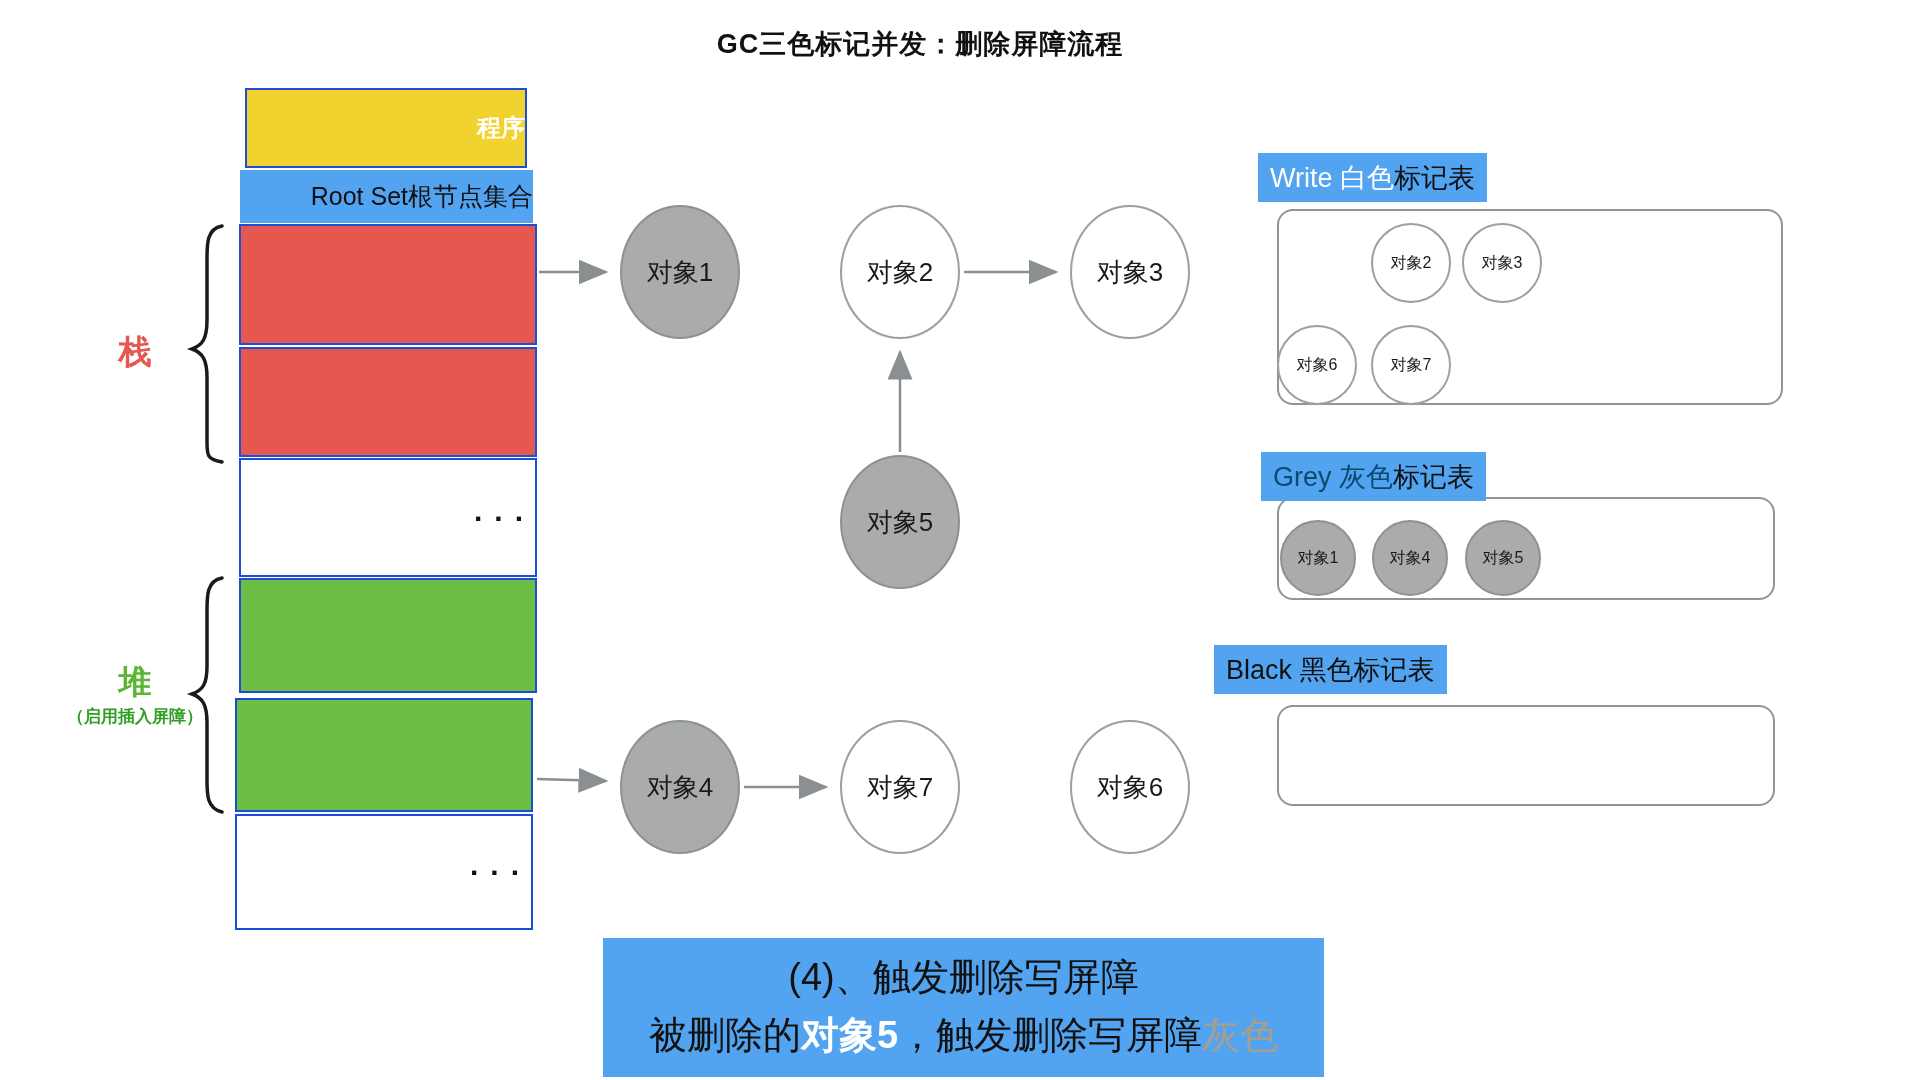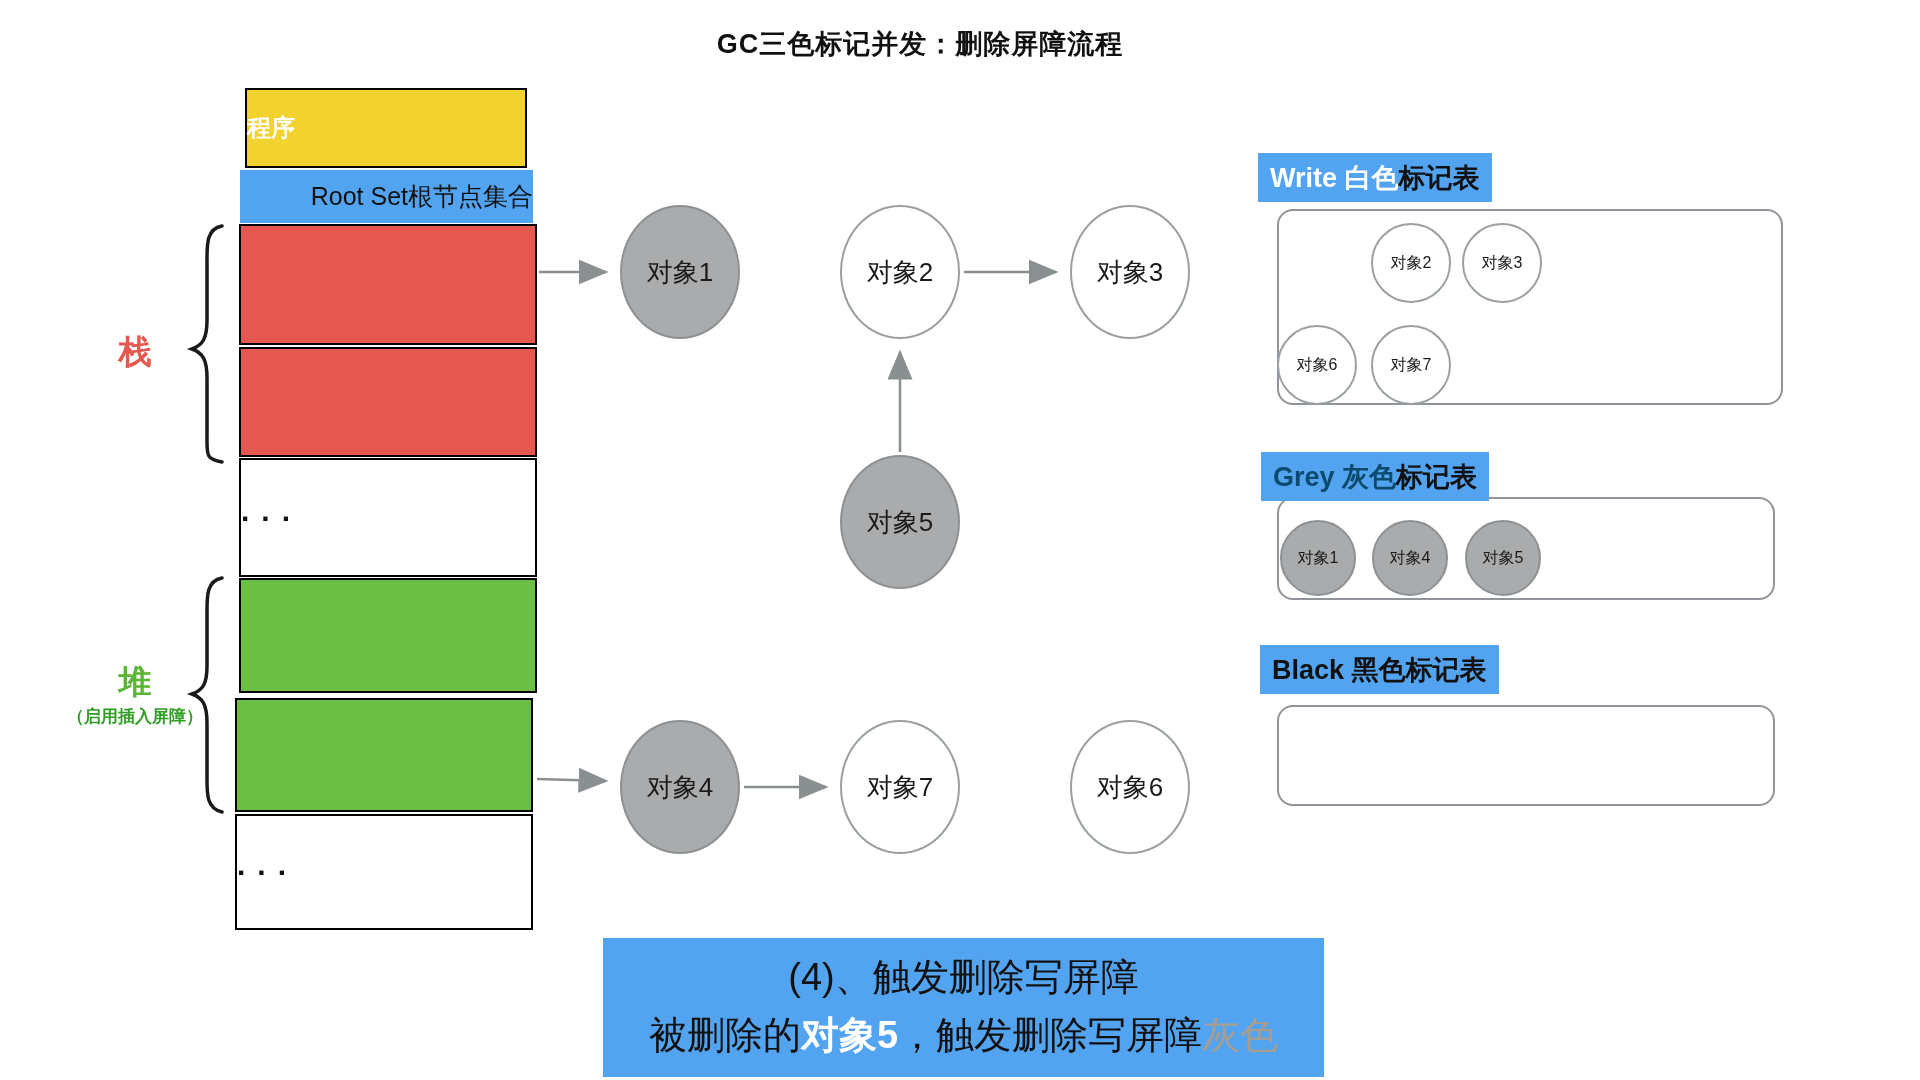--- a/index.html
+++ b/index.html
@@ -5,21 +5,21 @@
   html,body{margin:0;padding:0;background:#ffffff;}
   body{font-family:"Liberation Sans",sans-serif;}
   #canvas{position:relative;width:1920px;height:1080px;background:#fff;overflow:hidden;padding-left:19px;}
   .abs{position:absolute;box-sizing:border-box;}
 
   
   .diagram-title{left:400px;top:26px;width:1040px;text-align:center;
     font-size:27px;font-weight:bold;color:#111;letter-spacing:1px;}
 
   
-  .mem-box{border:2px solid #000000;display:flex;align-items:center;justify-content:flex-start;}
+  .mem-box{border:2px solid #1d4ed8;display:flex;align-items:center;justify-content:flex-end;}
   .program-box{left:245px;top:88px;width:282px;height:80px;background:#f2d22e;
     color:#fff;font-size:24px;font-weight:bold;}
   .rootset-box{left:240px;top:170px;width:293px;height:53px;background:#53a4f0;
     color:#111;font-size:25px;border:none;justify-content:flex-end;padding-left:6px;}
   .stack-frame1{left:239px;top:224px;width:298px;height:121px;background:#e4584f;}
   .stack-frame2{left:239px;top:347px;width:298px;height:110px;background:#e4584f;}
   .ellipsis-box1{left:239px;top:458px;width:298px;height:119px;background:#fff;}
   .heap-block1{left:239px;top:578px;width:298px;height:115px;background:#6cbf44;}
   .heap-block2{left:235px;top:698px;width:298px;height:114px;background:#6cbf44;}
   .ellipsis-box2{left:235px;top:814px;width:298px;height:116px;background:#fff;}
@@ -34,31 +34,31 @@
 
   
   .node{border-radius:50%;display:flex;align-items:center;justify-content:center;
     font-size:26px;color:#1a1a1a;width:120px;height:134px;}
   .node.grey{background:#a9abad;border:2px solid #8e9193;}
   .node.white{background:#ffffff;border:2px solid #9aa0a3;}
 
   
   .tbl-header{background:#53a4f0;height:49px;display:flex;align-items:center;
     padding:0 12px;font-size:27px;white-space:nowrap;}
-  .tbl-header .hl{font-weight:bold;}
+  .tbl-header .hl{font-weight:normal;}
   .white-hl{color:#ffffff;}
   .grey-hl{color:#0c4a6e;}
   .black-hl{color:#111111;}
-  .tbl-header .suffix{color:#111;font-weight:bold;}
+  .tbl-header .suffix{color:#111;font-weight:normal;}
   .tbl-box{background:#fff;border:2px solid #8f959a;border-radius:16px;}
   .white-table-header{left:1258px;top:153px;}
   .white-table-box{left:1277px;top:209px;width:506px;height:196px;}
   .grey-table-header{left:1261px;top:452px;}
   .grey-table-box{left:1277px;top:497px;width:498px;height:103px;}
-  .black-table-header{left:1260px;top:645px;justify-content:space-between;}
+  .black-table-header{left:1214px;top:645px;justify-content:space-between;}
   .black-table-box{left:1277px;top:705px;width:498px;height:101px;}
 
   .mini{border-radius:50%;display:flex;align-items:center;justify-content:center;
     font-size:16px;color:#1a1a1a;}
   .mini.white{width:80px;height:80px;background:#fff;border:2px solid #9aa0a3;}
   .mini.grey{width:76px;height:76px;background:#a9abad;border:2px solid #8e9193;}
 
   
   .footer-note{left:603px;top:938px;width:721px;height:139px;background:#53a4f0;
     color:#111;text-align:center;font-size:38px;line-height:58px;padding-top:10px;}

